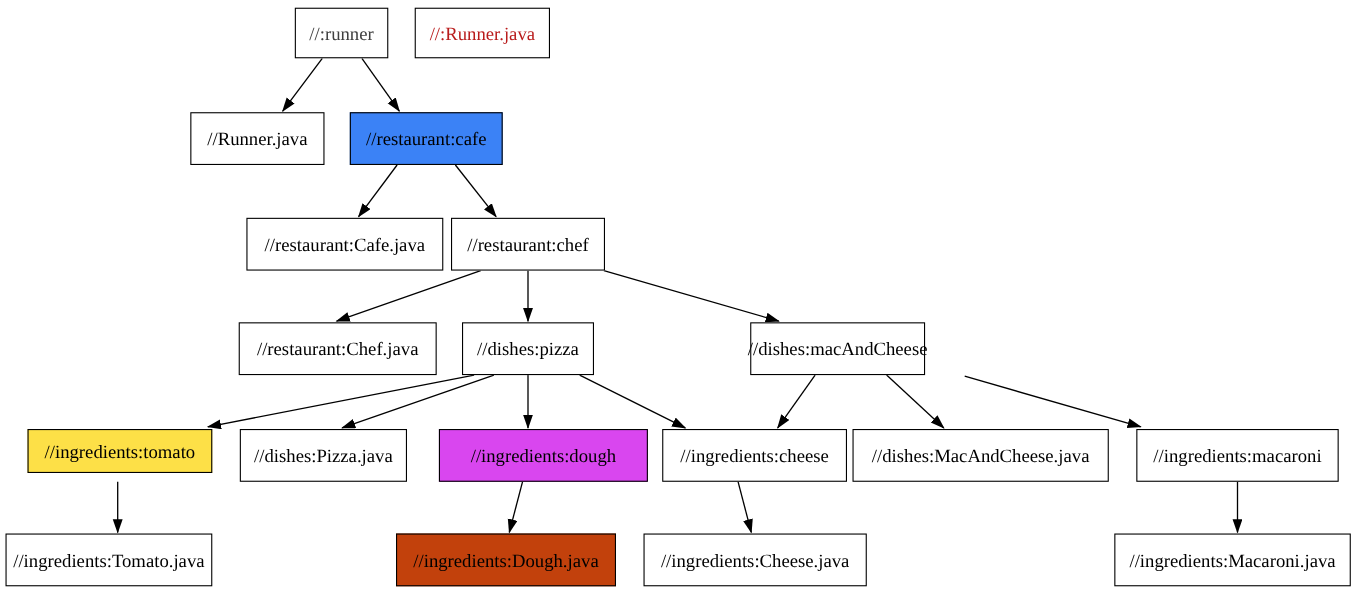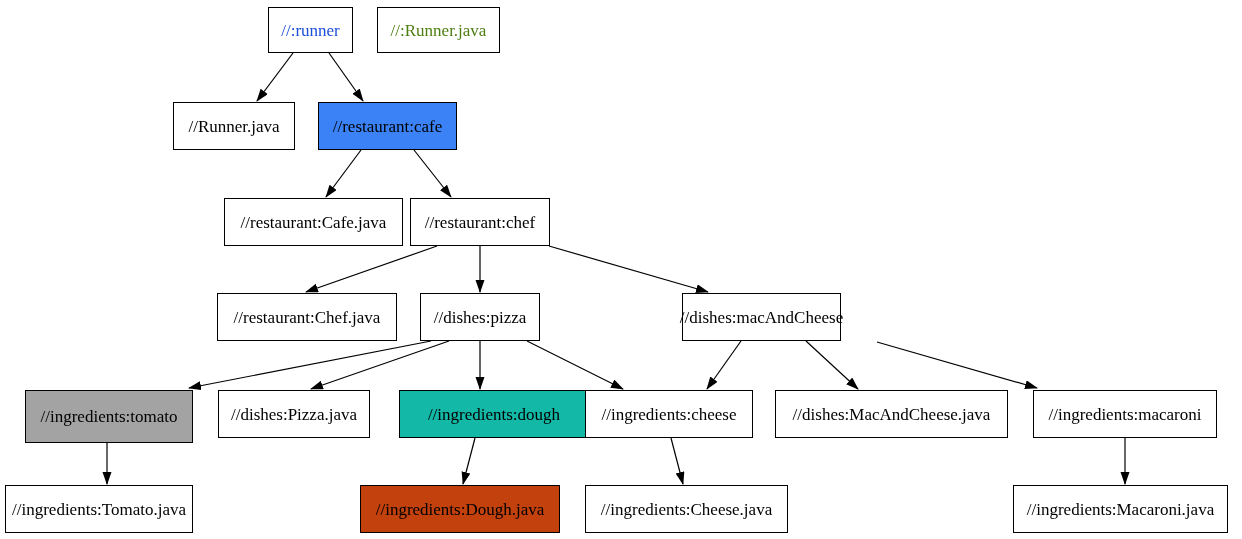--- a/index.html
+++ b/index.html
@@ -64,24 +64,24 @@
         <line x1="806" y1="341" x2="858" y2="389" stroke="#000000" stroke-width="1.2" marker-end="url(#arrow)"></line>
         <line x1="877" y1="342" x2="1037" y2="388" stroke="#000000" stroke-width="1.2" marker-end="url(#arrow)"></line>
         <line x1="107" y1="438" x2="107" y2="484" stroke="#000000" stroke-width="1.2" marker-end="url(#arrow)"></line>
         <line x1="475" y1="438" x2="463" y2="484" stroke="#000000" stroke-width="1.2" marker-end="url(#arrow)"></line>
         <line x1="671" y1="438" x2="683" y2="484" stroke="#000000" stroke-width="1.2" marker-end="url(#arrow)"></line>
         <line x1="1125" y1="438" x2="1125" y2="484" stroke="#000000" stroke-width="1.2" marker-end="url(#arrow)"></line>
       </g>
   </svg>
   <div id="node-layer">
       <div class="node" style="left: 268px; top: 7px; width: 85px; height: 46px; border-color: rgb(0, 0, 0); background: rgb(255, 255, 255);">
-        <span style="color: #1d4ed8;">//:runner</span>
+        <span style="color: #404040;">//:runner</span>
       </div>
       <div class="node" style="left: 377px; top: 7px; width: 123px; height: 46px; border-color: rgb(0, 0, 0); background: rgb(255, 255, 255);">
-        <span style="color: #4d7c0f;">//:Runner.java</span>
+        <span style="color: #b91c1c;">//:Runner.java</span>
       </div>
       <div class="node" style="left: 173px; top: 102px; width: 122px; height: 48px; border-color: rgb(0, 0, 0); background: rgb(255, 255, 255);">
         <span style="color: rgb(0, 0, 0);">//Runner.java</span>
       </div>
       <div class="node" style="left: 318px; top: 102px; width: 139px; height: 48px; border-color: rgb(0, 0, 0); background: #3b82f6;">
         <span style="color: rgb(0, 0, 0);">//restaurant:cafe</span>
       </div>
       <div class="node" style="left: 224px; top: 198px; width: 179px; height: 48px; border-color: rgb(0, 0, 0); background: rgb(255, 255, 255);">
         <span style="color: rgb(0, 0, 0);">//restaurant:Cafe.java</span>
       </div>
@@ -90,30 +90,30 @@
       </div>
       <div class="node" style="left: 217px; top: 293px; width: 180px; height: 48px; border-color: rgb(0, 0, 0); background: rgb(255, 255, 255);">
         <span style="color: rgb(0, 0, 0);">//restaurant:Chef.java</span>
       </div>
       <div class="node" style="left: 420px; top: 293px; width: 120px; height: 48px; border-color: rgb(0, 0, 0); background: rgb(255, 255, 255);">
         <span style="color: rgb(0, 0, 0);">//dishes:pizza</span>
       </div>
       <div class="node" style="left: 682px; top: 293px; width: 159px; height: 48px; border-color: rgb(0, 0, 0); background: rgb(255, 255, 255);">
         <span style="color: rgb(0, 0, 0);">//dishes:macAndCheese</span>
       </div>
-      <div class="node" style="left: 25px; top: 390px; width: 168px; height: 53px; border-color: rgb(0, 0, 0); background: #a3a3a3;">
+      <div class="node" style="left: 25px; top: 390px; width: 168px; height: 40px; border-color: rgb(0, 0, 0); background: #fde047;">
         <span style="color: rgb(0, 0, 0);">//ingredients:tomato</span>
       </div>
       <div class="node" style="left: 218px; top: 390px; width: 152px; height: 48px; border-color: rgb(0, 0, 0); background: rgb(255, 255, 255);">
         <span style="color: rgb(0, 0, 0);">//dishes:Pizza.java</span>
       </div>
-      <div class="node" style="left: 399px; top: 390px; width: 190px; height: 48px; border-color: rgb(0, 0, 0); background: #14b8a6;">
+      <div class="node" style="left: 399px; top: 390px; width: 190px; height: 48px; border-color: rgb(0, 0, 0); background: #d946ef;">
         <span style="color: rgb(0, 0, 0);">//ingredients:dough</span>
       </div>
-      <div class="node" style="left: 585px; top: 390px; width: 168px; height: 48px; border-color: rgb(0, 0, 0); background: rgb(255, 255, 255);">
+      <div class="node" style="left: 602px; top: 390px; width: 168px; height: 48px; border-color: rgb(0, 0, 0); background: rgb(255, 255, 255);">
         <span style="color: rgb(0, 0, 0);">//ingredients:cheese</span>
       </div>
       <div class="node" style="left: 775px; top: 390px; width: 233px; height: 48px; border-color: rgb(0, 0, 0); background: rgb(255, 255, 255);">
         <span style="color: rgb(0, 0, 0);">//dishes:MacAndCheese.java</span>
       </div>
       <div class="node" style="left: 1033px; top: 390px; width: 184px; height: 48px; border-color: rgb(0, 0, 0); background: rgb(255, 255, 255);">
         <span style="color: rgb(0, 0, 0);">//ingredients:macaroni</span>
       </div>
       <div class="node" style="left: 5px; top: 485px; width: 188px; height: 48px; border-color: rgb(0, 0, 0); background: rgb(255, 255, 255);">
         <span style="color: rgb(0, 0, 0);">//ingredients:Tomato.java</span>

